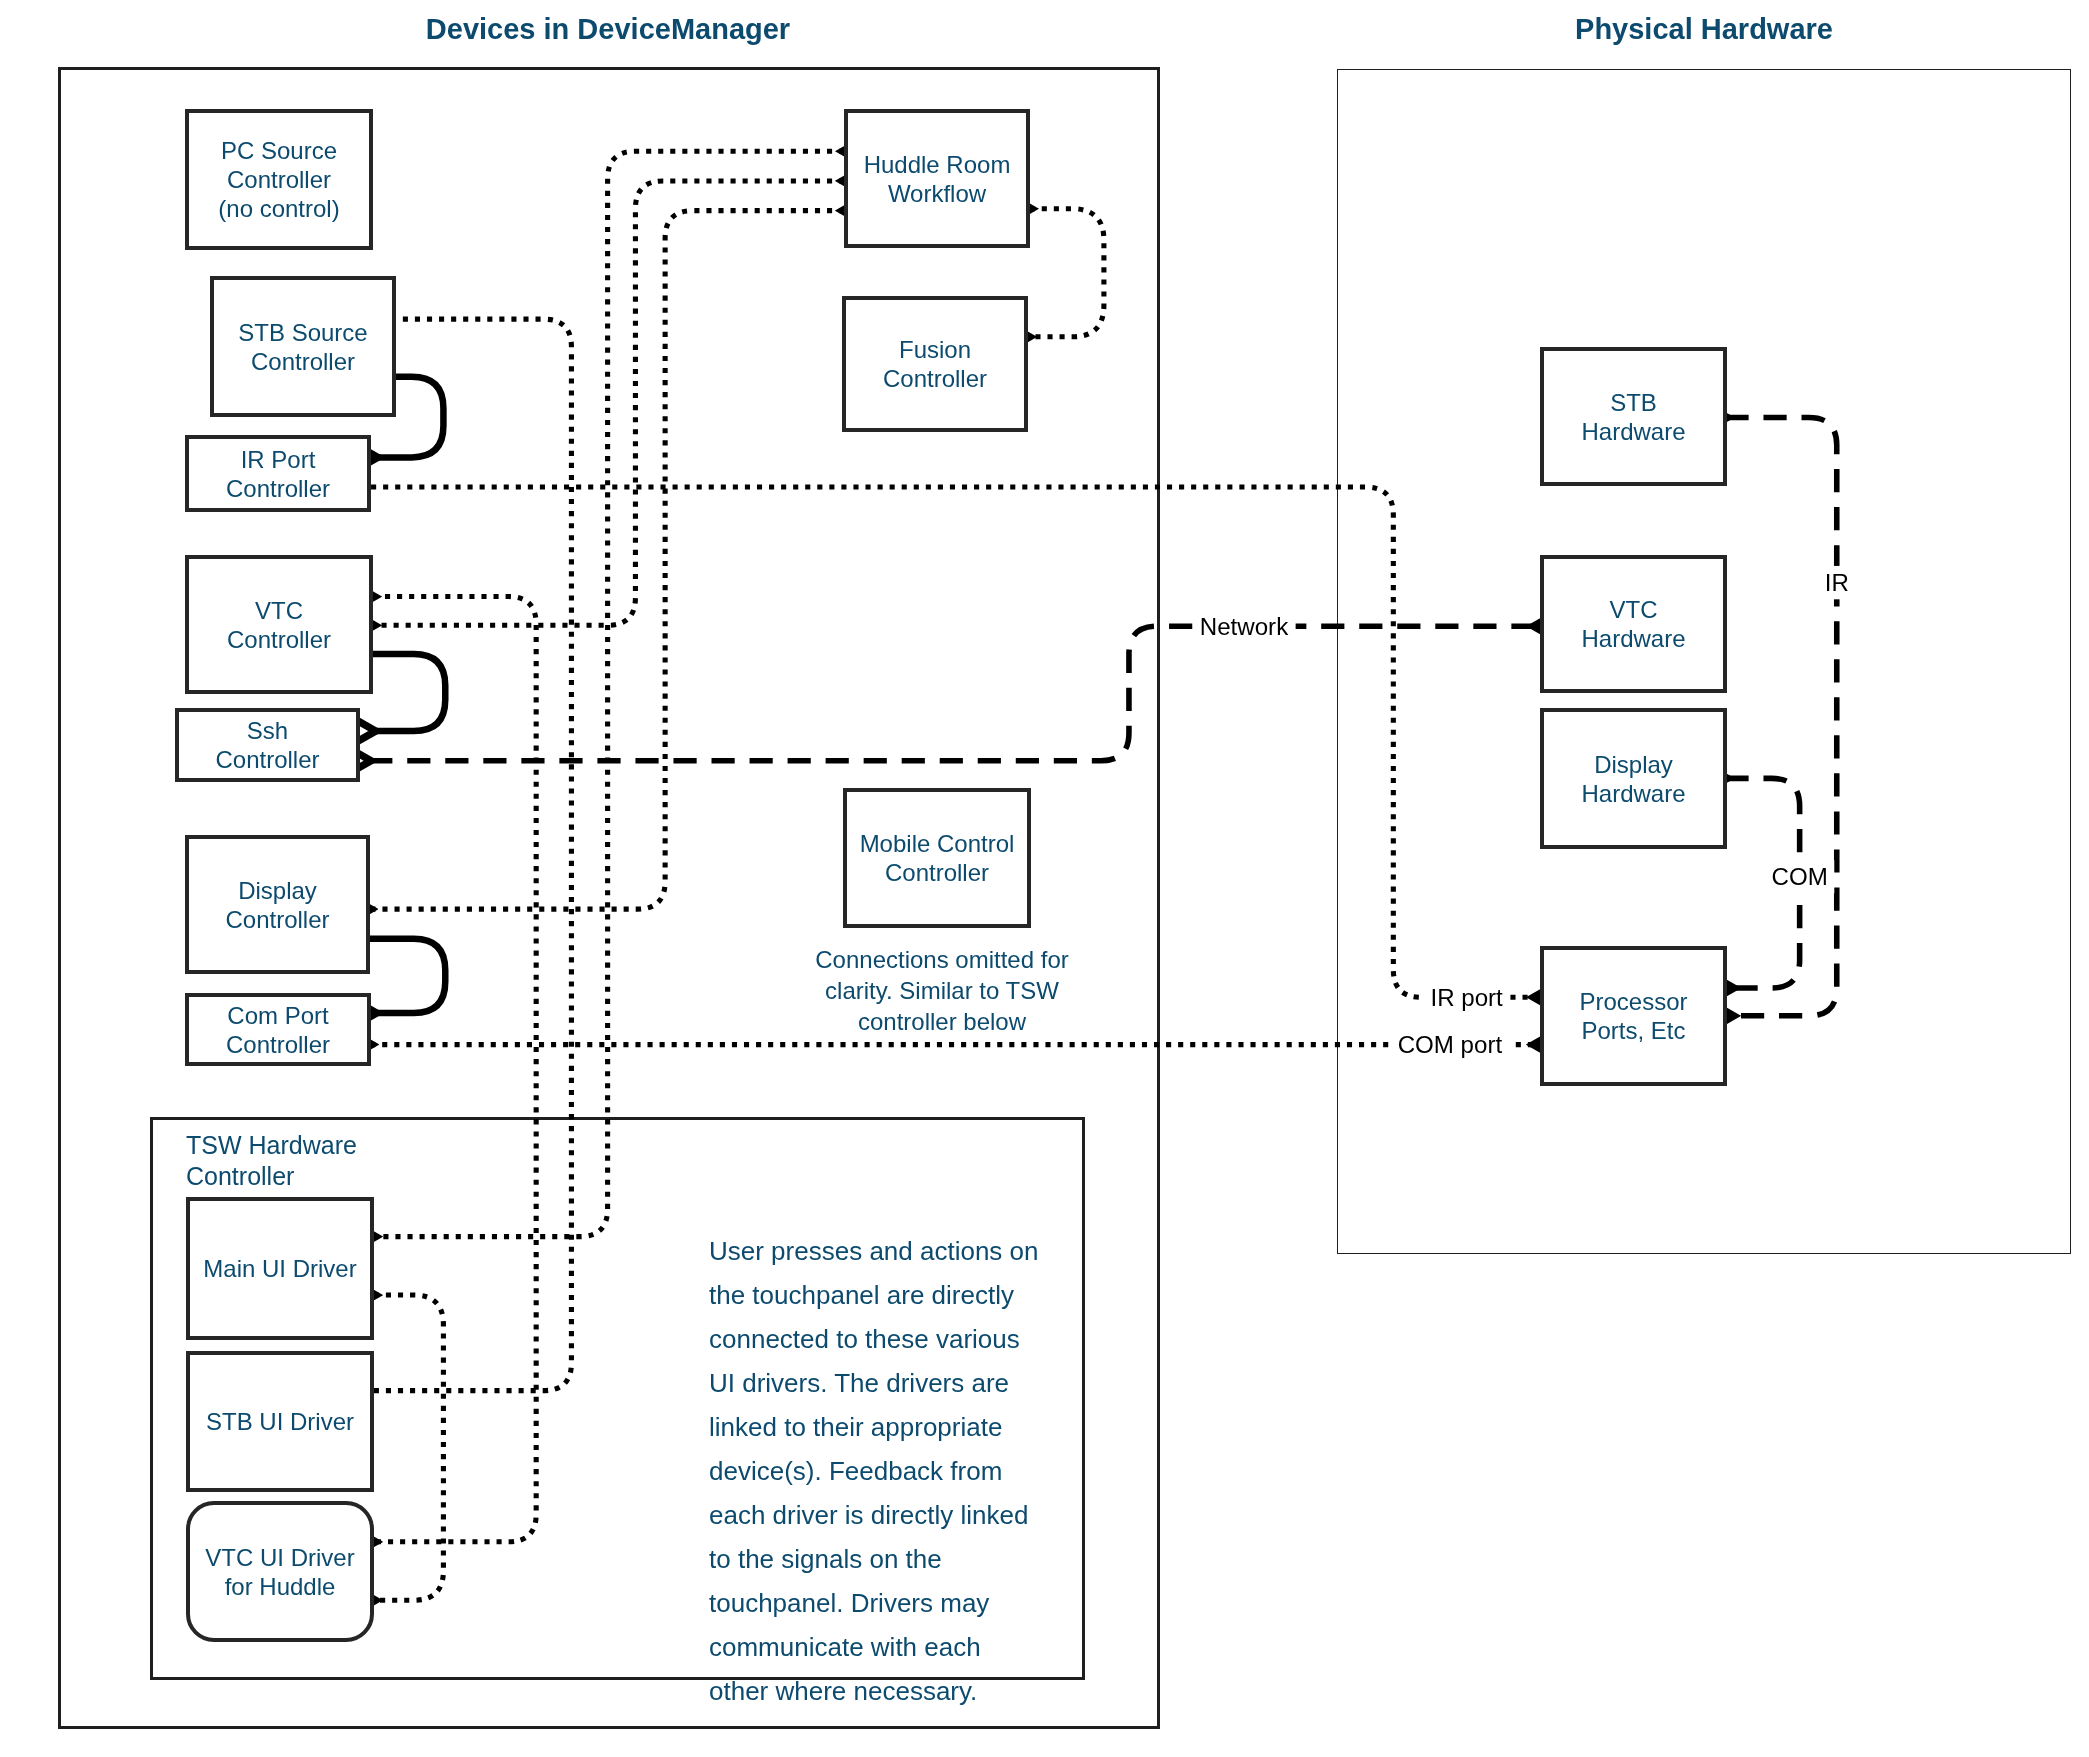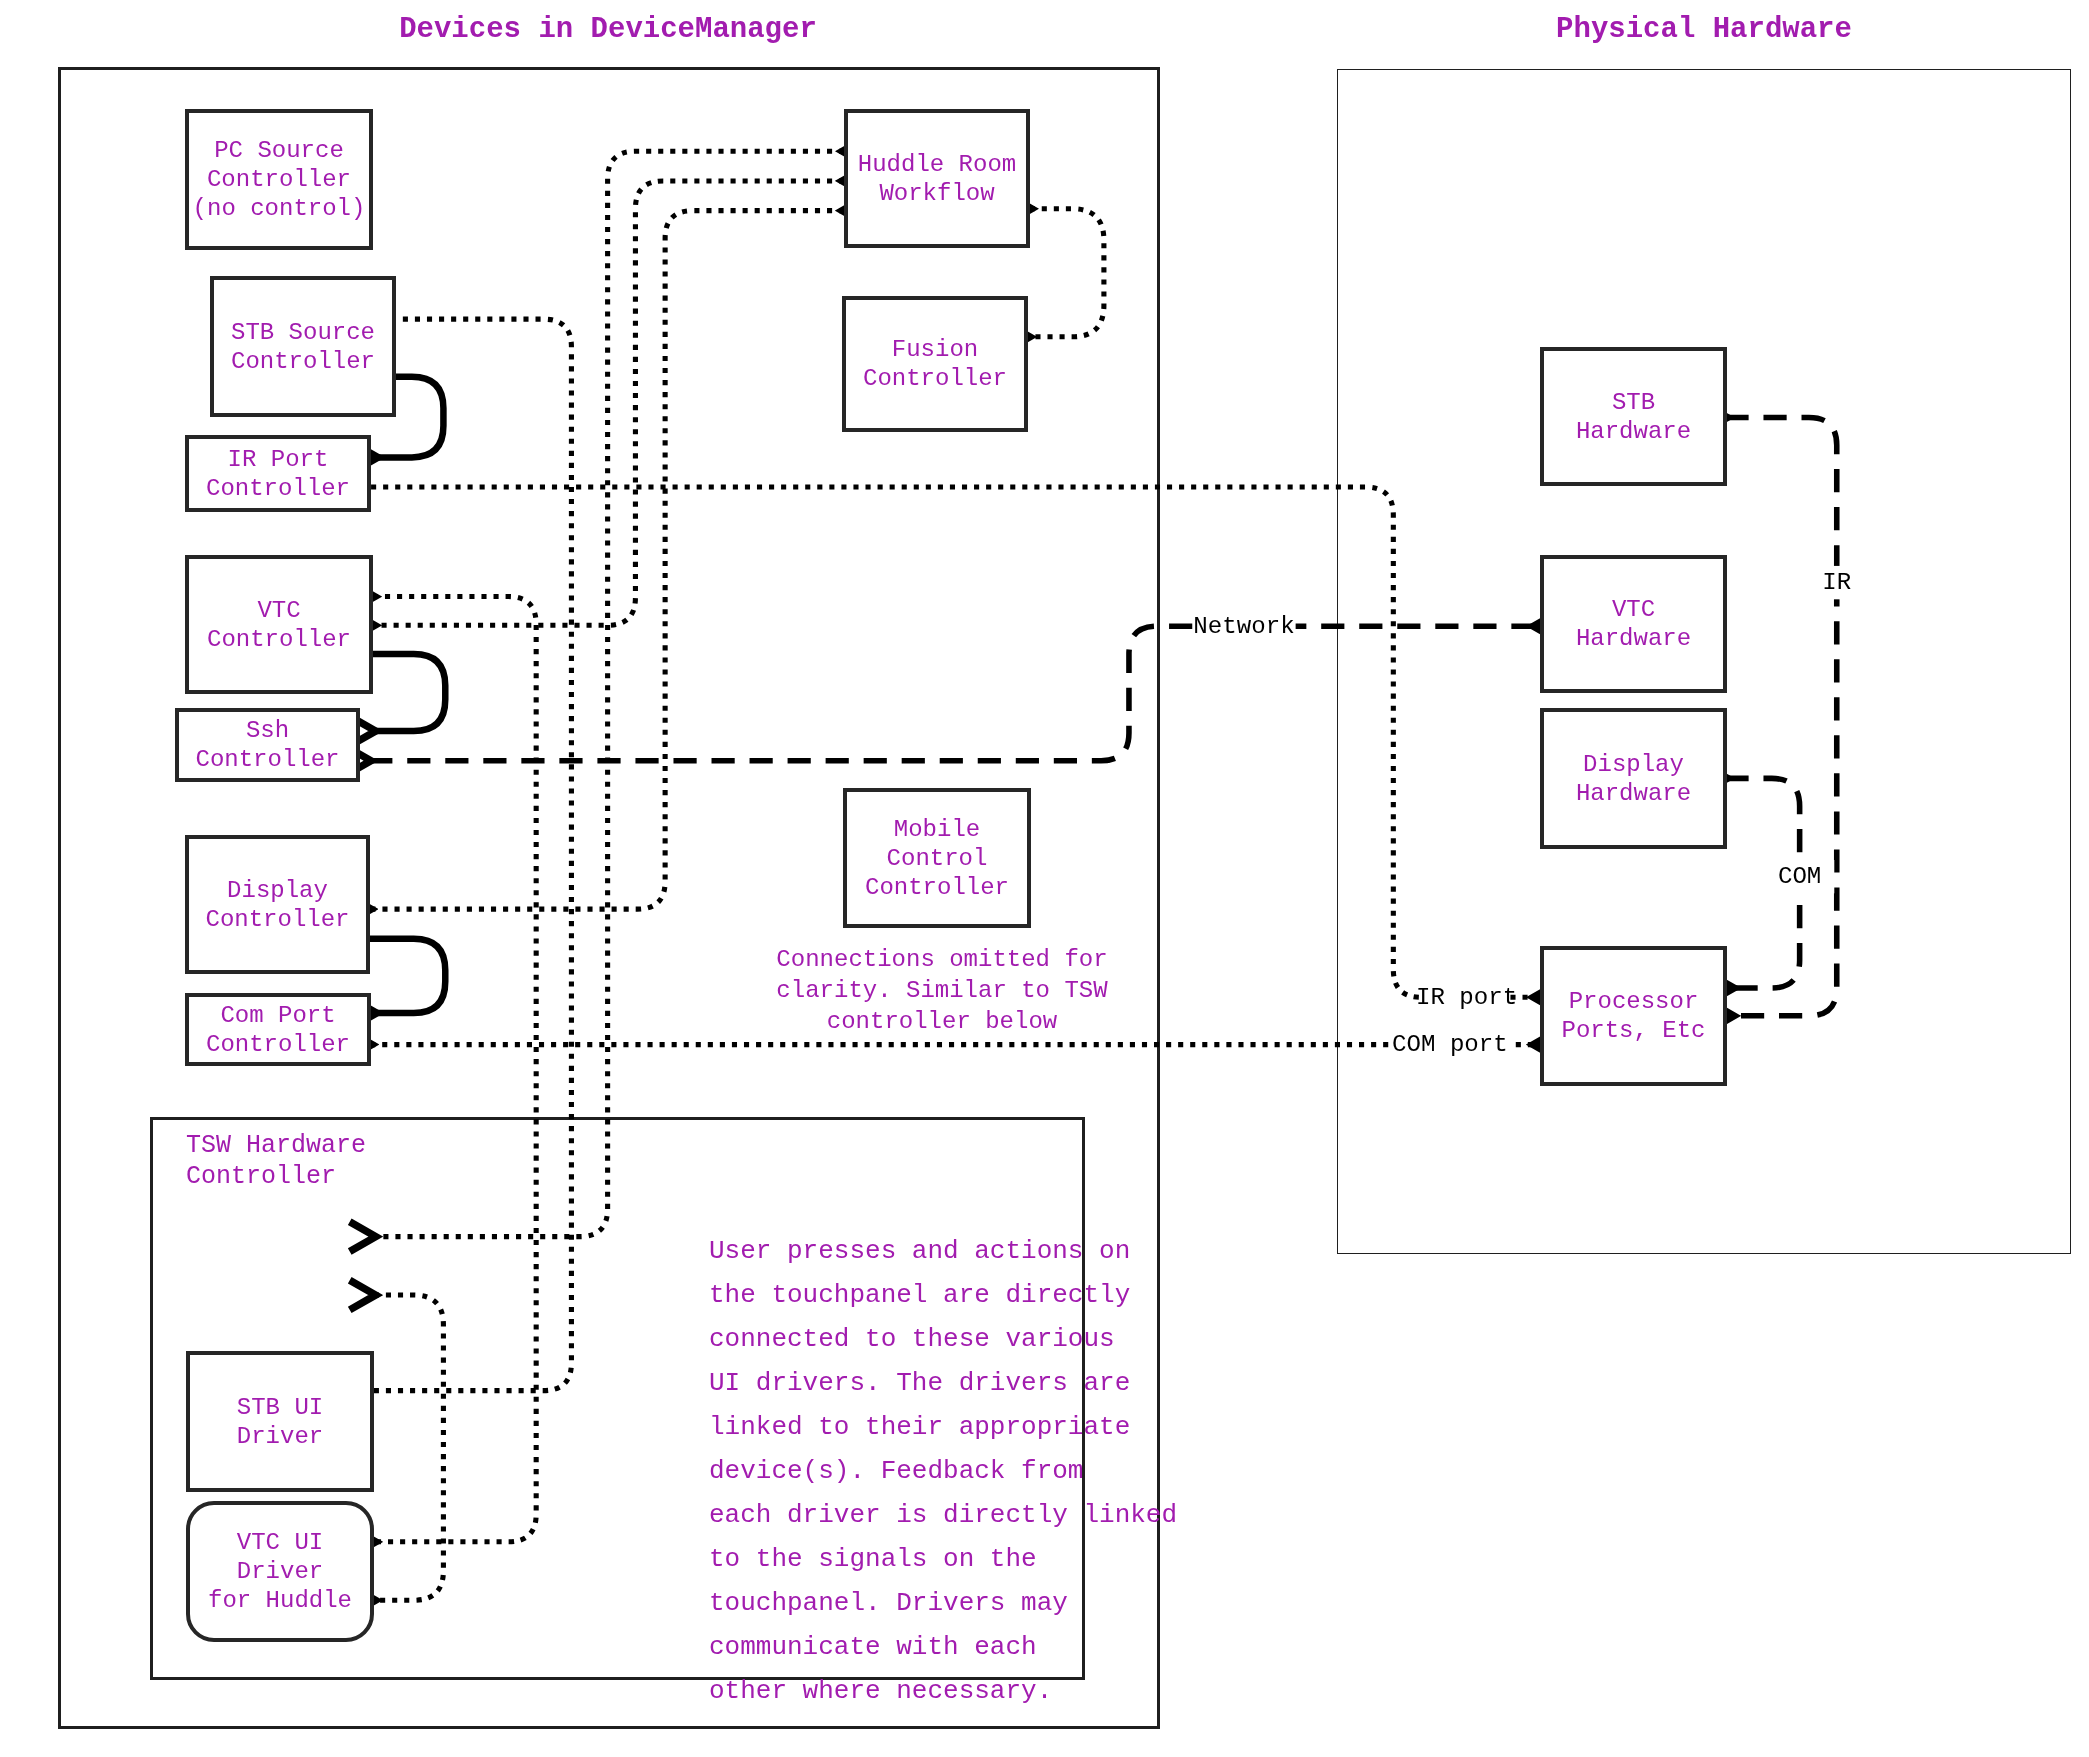--- a/index.html
+++ b/index.html
@@ -1,17 +1,17 @@
 <!DOCTYPE html>
 <html style="font-size:15px"><head>
 <meta charset="utf-8">
 <style>
   html,body{margin:0;padding:0;background:#ffffff;}
   .canvas{position:relative;width:2090px;height:1758px;background:#ffffff;
-          font-family:Liberation Mono, monospace;color:#a21caf;overflow:hidden;}
+          font-family:Liberation Sans, sans-serif;color:#0c4a6e;overflow:hidden;}
   .container-box{position:absolute;box-sizing:border-box;border:3.7px solid #1f1f1f;background:transparent;z-index:1;}
   .page-title{position:absolute;margin:0;font-size:29px;font-weight:bold;transform:translateX(-50%);
               white-space:nowrap;z-index:30;}
   svg.edge-layer{position:absolute;left:0;top:0;z-index:10;}
   .edge{fill:none;stroke:#000000;}
   .edge.dotted{stroke-width:5.5;stroke-dasharray:5.5 7.5;}
   .edge.dashed{stroke-width:6;stroke-dasharray:25 16;}
   .edge.solid{stroke-width:7;}
   .node{position:absolute;box-sizing:border-box;border:4.6px solid #262626;background:#ffffff;
         display:flex;align-items:center;justify-content:center;text-align:center;
@@ -79,20 +79,21 @@
     <div class="node" style="left: 185px; top: 835px; width: 185px; height: 139px;">Display
 Controller</div>
     <div class="node" style="left: 185px; top: 993px; width: 186px; height: 73px;">Com Port
 Controller</div>
     <div class="node" style="left: 844px; top: 109px; width: 186px; height: 139px;">Huddle Room
 Workflow</div>
     <div class="node" style="left: 842px; top: 296px; width: 186px; height: 136px;">Fusion
 Controller</div>
     <div class="node" style="left: 843px; top: 788px; width: 188px; height: 140px;">Mobile Control
 Controller</div>
+    <div class="node" style="left: 186px; top: 1197px; width: 188px; height: 143px;">Main UI Driver</div>
     <div class="node" style="left: 186px; top: 1351px; width: 188px; height: 141px;">STB UI Driver</div>
     <div class="node" style="left: 186px; top: 1501px; width: 188px; height: 141px; border-radius: 28px;">VTC UI Driver
 for Huddle</div>
     <div class="node" style="left: 1540px; top: 347px; width: 187px; height: 139px;">STB
 Hardware</div>
     <div class="node" style="left: 1540px; top: 555px; width: 187px; height: 138px;">VTC
 Hardware</div>
     <div class="node" style="left: 1540px; top: 708px; width: 187px; height: 141px;">Display
 Hardware</div>
     <div class="node" style="left: 1540px; top: 946px; width: 187px; height: 140px;">Processor

